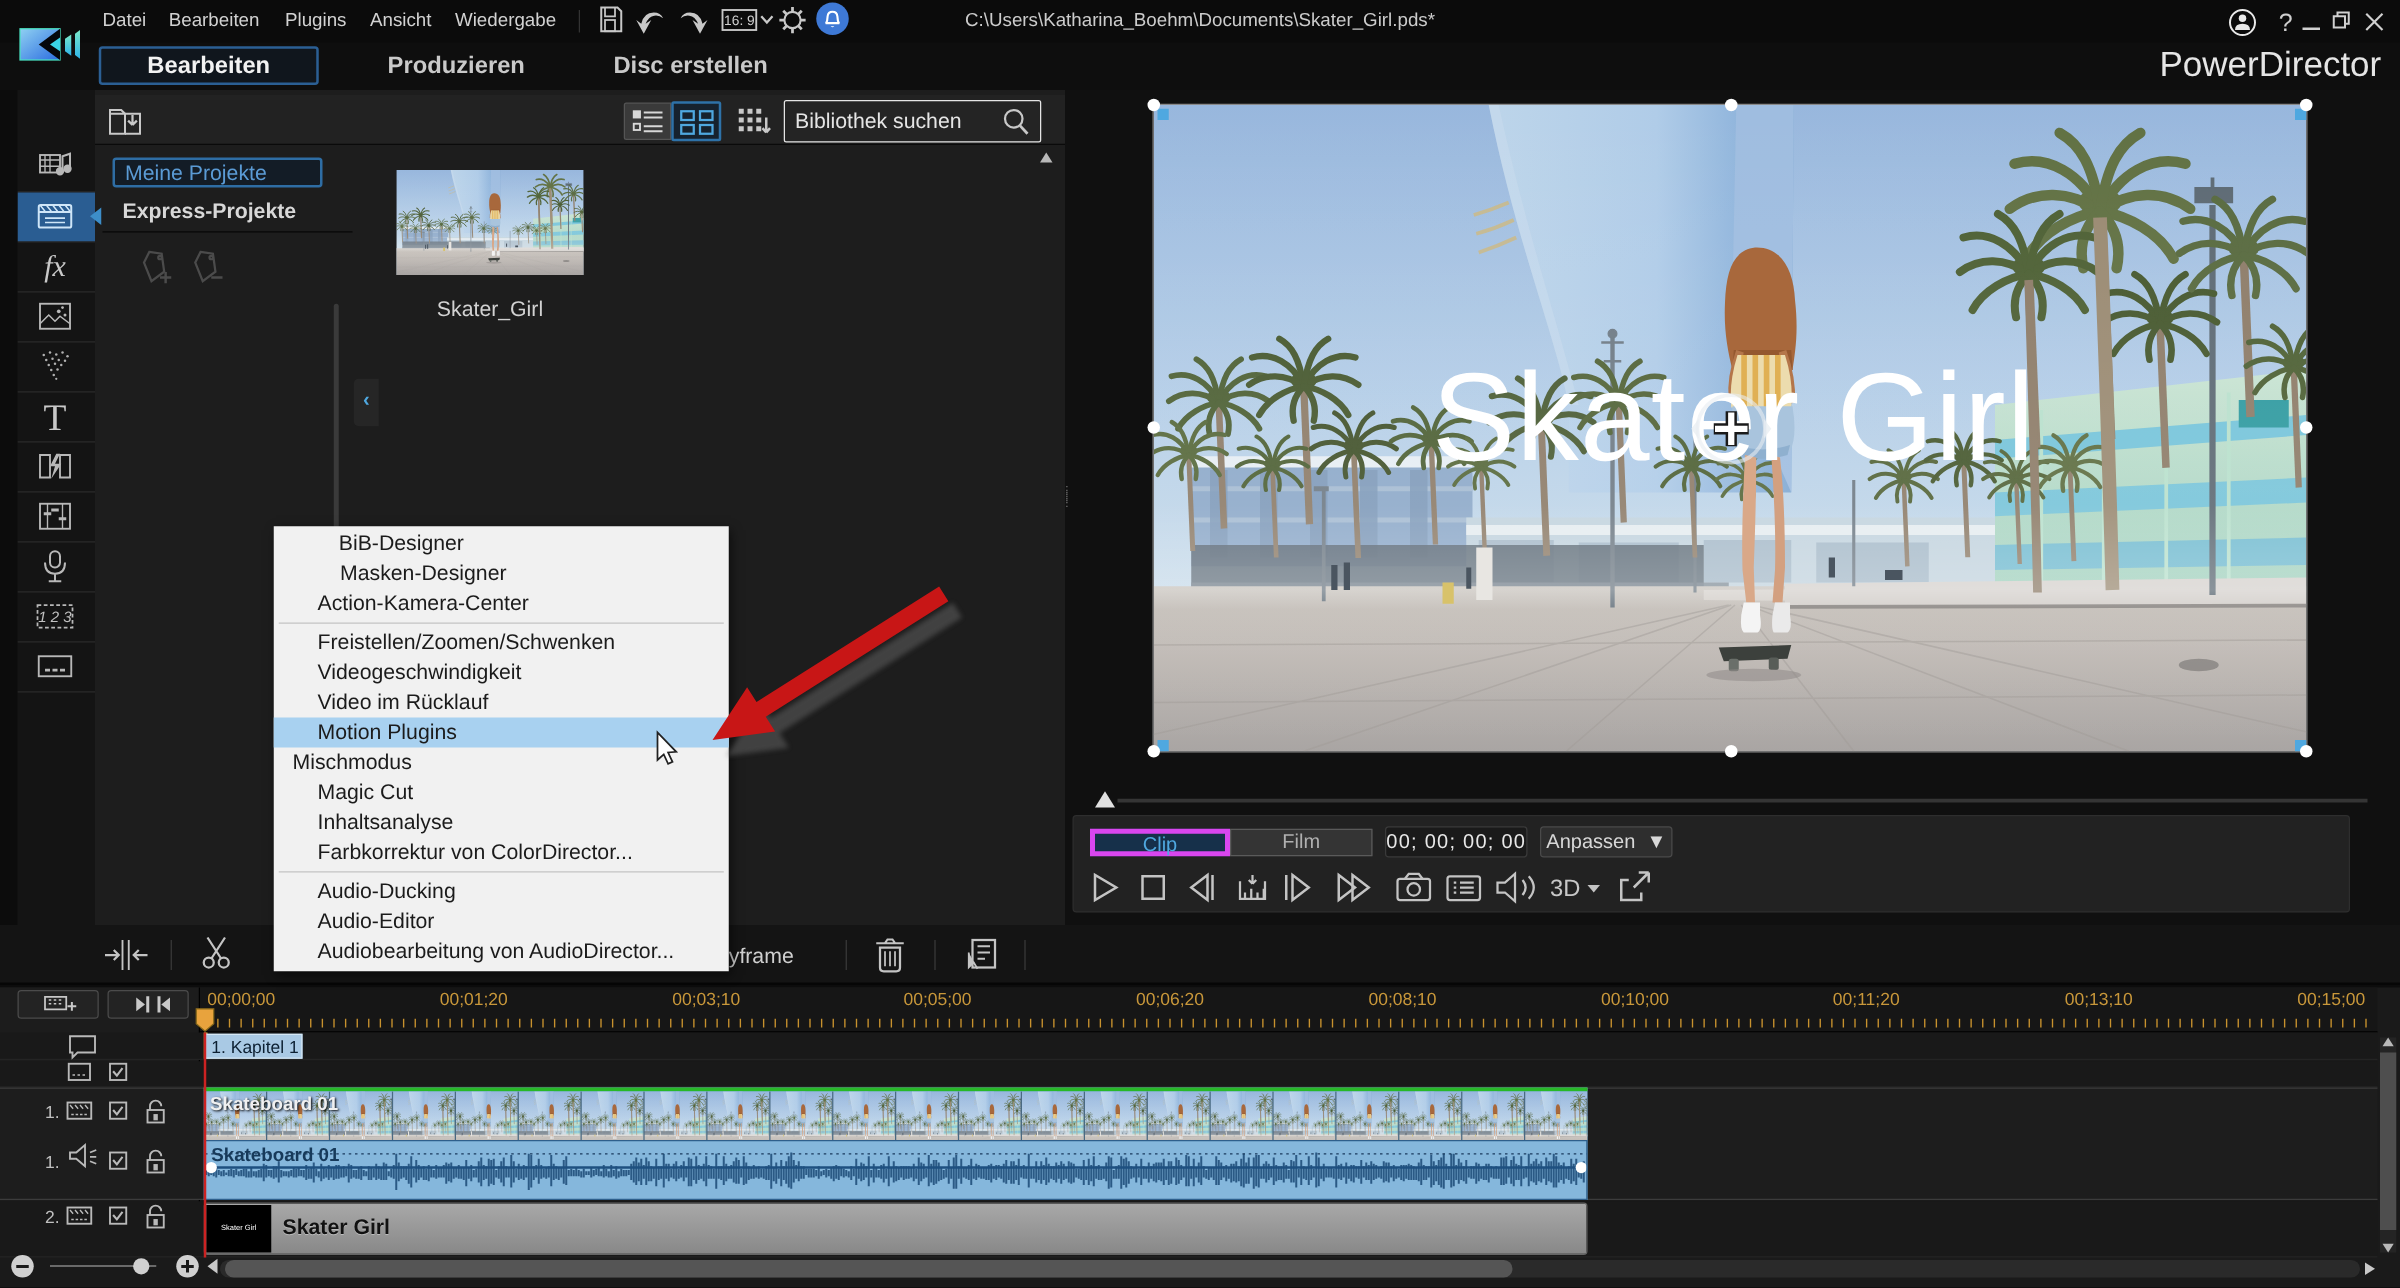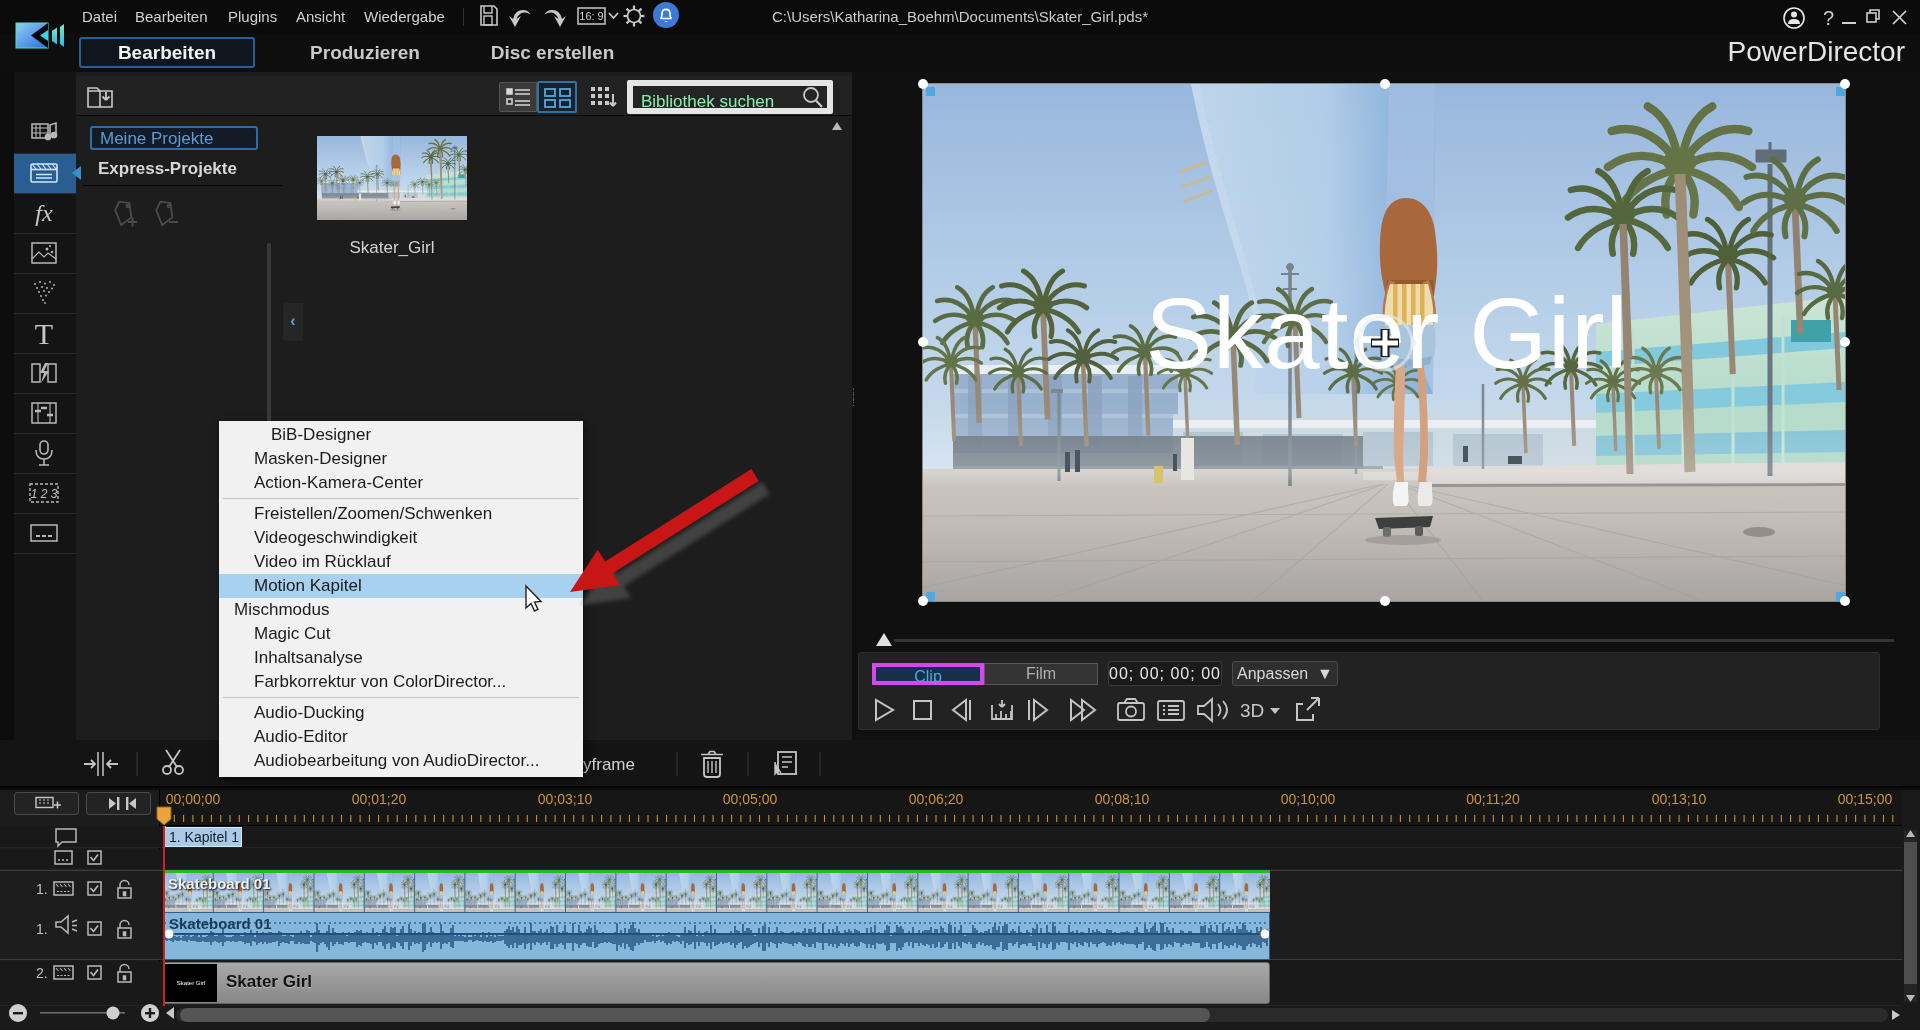--- a/index.html
+++ b/index.html
@@ -222,21 +222,21 @@
       <rect x="2" y="10" width="4" height="4"></rect>
         <rect x="9" y="10" width="4" height="4"></rect>
         <rect x="16" y="10" width="4" height="4"></rect>
       <rect x="2" y="17" width="4" height="4"></rect>
         <rect x="9" y="17" width="4" height="4"></rect>
         <rect x="16" y="17" width="4" height="4"></rect>
     </g>
     <path d="M24 10 v12 m0 0 l-3 -3.5 m3 3.5 l3 -3.5" stroke="#c8c8c8" stroke-width="2" fill="none"></path>
   </svg>
 
-  <div class="abs" style="left:627px;top:80px;width:206px;height:34px;background:#242424;border:6px solid #e5e5e5;border-radius:2px;color:#86efac;font-size:17px;line-height:32px;padding-left:8px;">Bibliothek suchen</div>
+  <div class="abs" style="left:627px;top:80px;width:206px;height:34px;background:#242424;border:1px solid #e5e5e5;border-radius:2px;color:#e5e5e5;font-size:17px;line-height:32px;padding-left:8px;">Bibliothek suchen</div>
   <svg class="abs" style="left:800px;top:85px;" width="26" height="26" viewBox="0 0 26 26">
     <circle cx="11" cy="10" r="7" fill="none" stroke="#c8c8c8" stroke-width="1.8"></circle>
     <path d="M16 15.5 l6 6.5" stroke="#c8c8c8" stroke-width="2.2"></path>
   </svg>
 
   <div class="abs" style="left:90px;top:126px;width:168px;height:24px;border:2px solid #2e6da4;border-radius:3px;background:#131c26;color:#5b9bd5;font-size:17px;line-height:21px;padding-left:8px;">Meine Projekte</div>
   <div class="abs" style="left:98px;top:159px;color:#d8d8d8;font-size:17px;font-weight:bold;">Express-Projekte</div>
   <div class="abs" style="left:82px;top:185px;width:200px;height:1px;background:#070707;"></div>
 
   <svg class="abs" style="left:106px;top:198px;" width="80" height="34" viewBox="0 0 80 34">
@@ -743,29 +743,29 @@
   <div class="abs" style="left:1904px;top:830px;width:13px;height:172px;background:#242424;"></div>
   <div class="abs" style="left:1904px;top:842px;width:13px;height:142px;background:#4e4e4e;"></div>
   <svg class="abs" style="left:1904px;top:828px;" width="13" height="176" viewBox="0 0 13 176">
     <path d="M2 9 l4.5 -7 l4.5 7 z" fill="#b8b8b8"></path>
     <path d="M2 167 l4.5 7 l4.5 -7 z" fill="#b8b8b8"></path>
   </svg>
 
   <div class="abs" id="ctxmenu" style="left:219px;top:421px;width:364px;height:356px;background:#f1f1f1;box-shadow:2px 3px 8px rgba(0,0,0,0.55);font-size:17px;color:#1b1b1b;">
     <div style="height:2px;"></div>
     <div style="height:24px;line-height:24px;padding-left:52px;">BiB-Designer</div>
-    <div style="height:24px;line-height:24px;padding-left:35px;">Masken-Designer</div>
+    <div style="height:24px;line-height:24px;padding-left:53px;">Masken-Designer</div>
     <div style="height:24px;line-height:24px;padding-left:35px;">Action-Kamera-Center</div>
     <div style="height:7px;position:relative;">
         <div style="position:absolute;left:4px;right:4px;top:3px;height:1px;background:#c3c3c3;"></div>
       </div>
     <div style="height:24px;line-height:24px;padding-left:35px;">Freistellen/Zoomen/Schwenken</div>
     <div style="height:24px;line-height:24px;padding-left:35px;">Videogeschwindigkeit</div>
     <div style="height:24px;line-height:24px;padding-left:35px;">Video im Rücklauf</div>
-    <div style="height:24px;line-height:24px;padding-left:35px;background:#a8d1f0;">Motion Kapitel</div>
+    <div style="height:24px;line-height:24px;padding-left:35px;background:#a8d1f0;">Motion Plugins</div>
     <div style="height:24px;line-height:24px;padding-left:15px;">Mischmodus</div>
     <div style="height:24px;line-height:24px;padding-left:35px;">Magic Cut</div>
     <div style="height:24px;line-height:24px;padding-left:35px;">Inhaltsanalyse</div>
     <div style="height:24px;line-height:24px;padding-left:35px;">Farbkorrektur von ColorDirector...</div>
     <div style="height:7px;position:relative;">
         <div style="position:absolute;left:4px;right:4px;top:3px;height:1px;background:#c3c3c3;"></div>
       </div>
     <div style="height:24px;line-height:24px;padding-left:35px;">Audio-Ducking</div>
     <div style="height:24px;line-height:24px;padding-left:35px;">Audio-Editor</div>
     <div style="height:24px;line-height:24px;padding-left:35px;">Audiobearbeitung von AudioDirector...</div>

